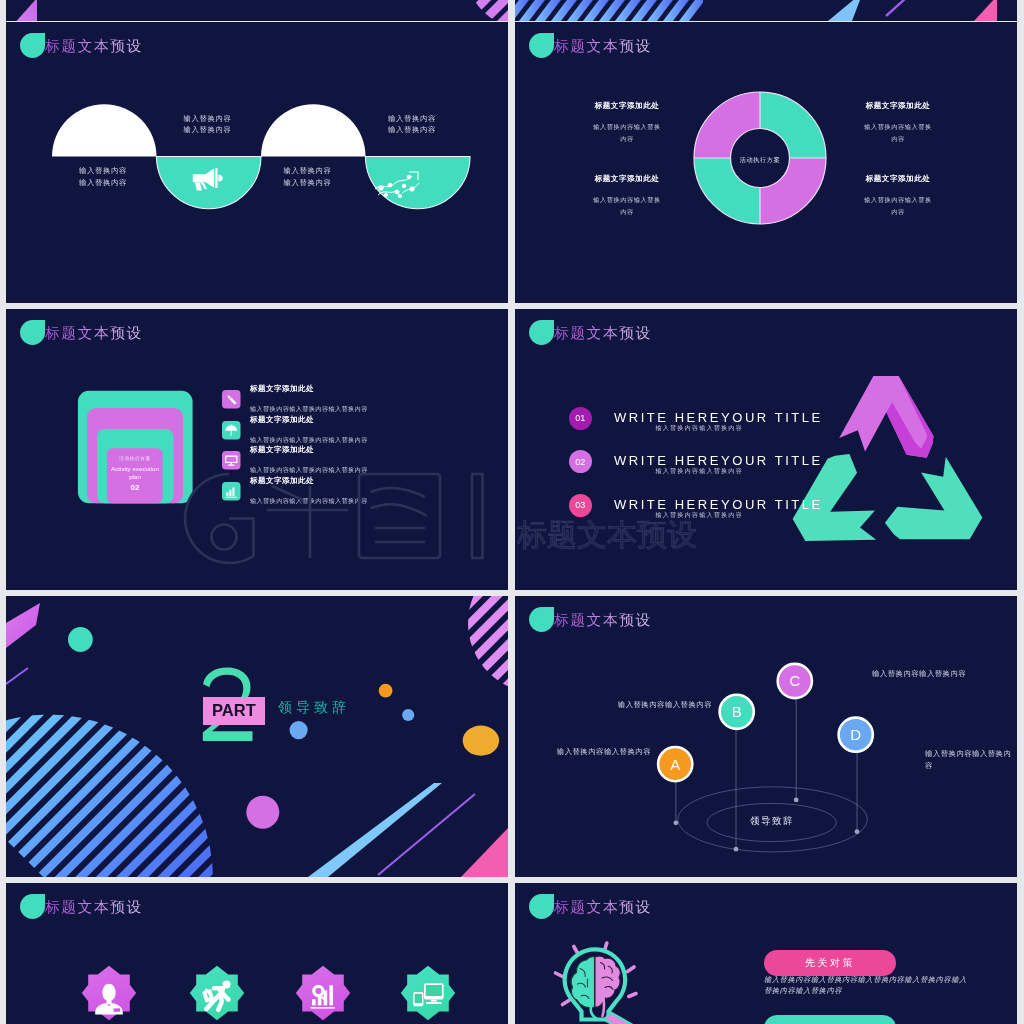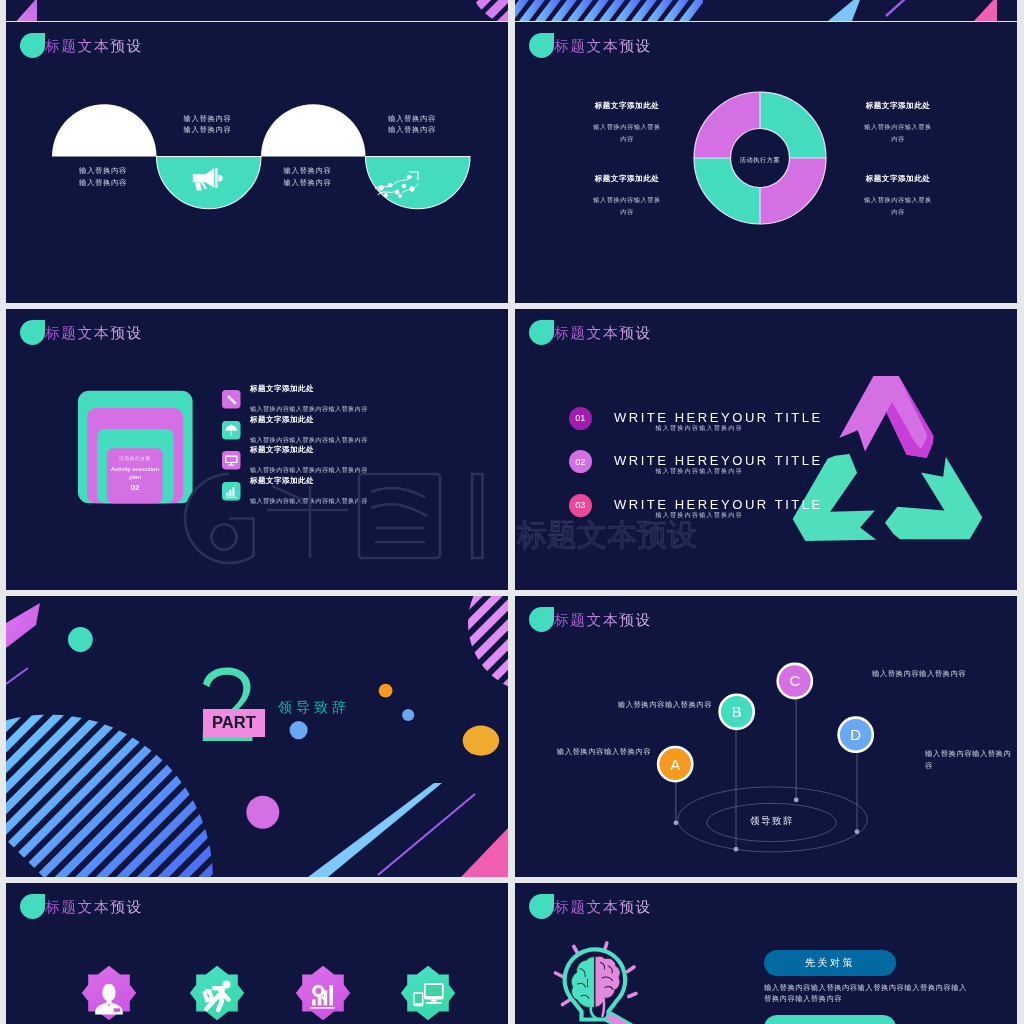--- a/index.html
+++ b/index.html
@@ -41,21 +41,21 @@
   .rch{position:absolute;left:45.4px;top:3px;font-size:13px;letter-spacing:2.55px;
        color:#ffffff;font-weight:500;white-space:nowrap;}
   .rcb{position:absolute;left:45.4px;top:17px;font-size:6.2px;letter-spacing:1.1px;
        color:#c6cbdf;white-space:nowrap;text-align:right;width:129px;}
 
   
   .pt2svg{position:absolute;left:195px;top:71px;}
   .ptbox{position:absolute;left:197px;top:100.5px;width:61.8px;height:28.5px;
        background:#ee8be0;display:flex;align-items:center;justify-content:center;
        font-size:16.5px;font-weight:bold;color:#150e2a;letter-spacing:0px;
-       font-family:"Liberation Sans",sans-serif;margin-top:12px;}
+       font-family:"Liberation Sans",sans-serif;}
   .pttitle{position:absolute;left:272px;top:103px;font-size:14px;letter-spacing:4px;
        color:#14b8a6;white-space:nowrap;}
 
   
   .bulbbtn{position:absolute;left:249px;width:132px;height:26px;border-radius:13px;
        display:flex;align-items:center;justify-content:center;
        font-size:10px;letter-spacing:2.5px;color:#ffffff;}
 
   
   .wm{position:absolute;left:0;top:0;width:1024px;height:1024px;pointer-events:none;}
@@ -650,25 +650,25 @@
     </g>
     <g stroke="#4ae0c4" stroke-width="2.6" fill="none" stroke-linecap="round">
       <path d="M76.0 124.0 C75.0 129.0 77.5 133.0 81.5 135.5"></path>
     </g>
     <path d="M88.5 115.0 C89.5 122.0 89.0 128.0 87.5 133.0" stroke="#e08ae0" stroke-width="2.6" fill="none" stroke-linecap="round"></path>
     <g>
       <path d="M95.0 129.0 L118.0 142.0 L112.5 150.0 L89.5 137.0 Z" fill="#e08ae0" stroke="#4ae0c4" stroke-width="2.2"></path>
       <path d="M102.0 142.5 L124.0 155.0" stroke="#4ae0c4" stroke-width="2.2"></path>
     </g>
   </svg>
-  <div class="bulbbtn" style="top:67px;background:#0369a1;">
+  <div class="bulbbtn" style="top:67px;background:#ec4899;">
     <span>先关对策</span>
   </div>
   <div class="bulbbtn" style="top:132px;background:#44dcbf;"></div>
-  <div class="txt s8" style="left:249px;top:99px;letter-spacing:.5px;line-height:11px;">
+  <div class="txt s8" style="left:249px;top:91px;letter-spacing:.5px;line-height:11px;font-style:italic;">
     <div>输入替换内容输入替换内容输入替换内容输入替换内容输入</div>
         <div>替换内容输入替换内容</div>
   </div>
 </div>
 
 <div class="wm">
   <svg width="1024" height="1024" viewBox="0 0 1024 1024">
     <g stroke="#2b3259" stroke-width="2.6" fill="none">
       <path d="M229 474 A44.5 44.5 0 1 0 253.5 556 L253.5 518.5 L229 518.5"></path>
       <circle cx="224" cy="537" r="12.5"></circle>

